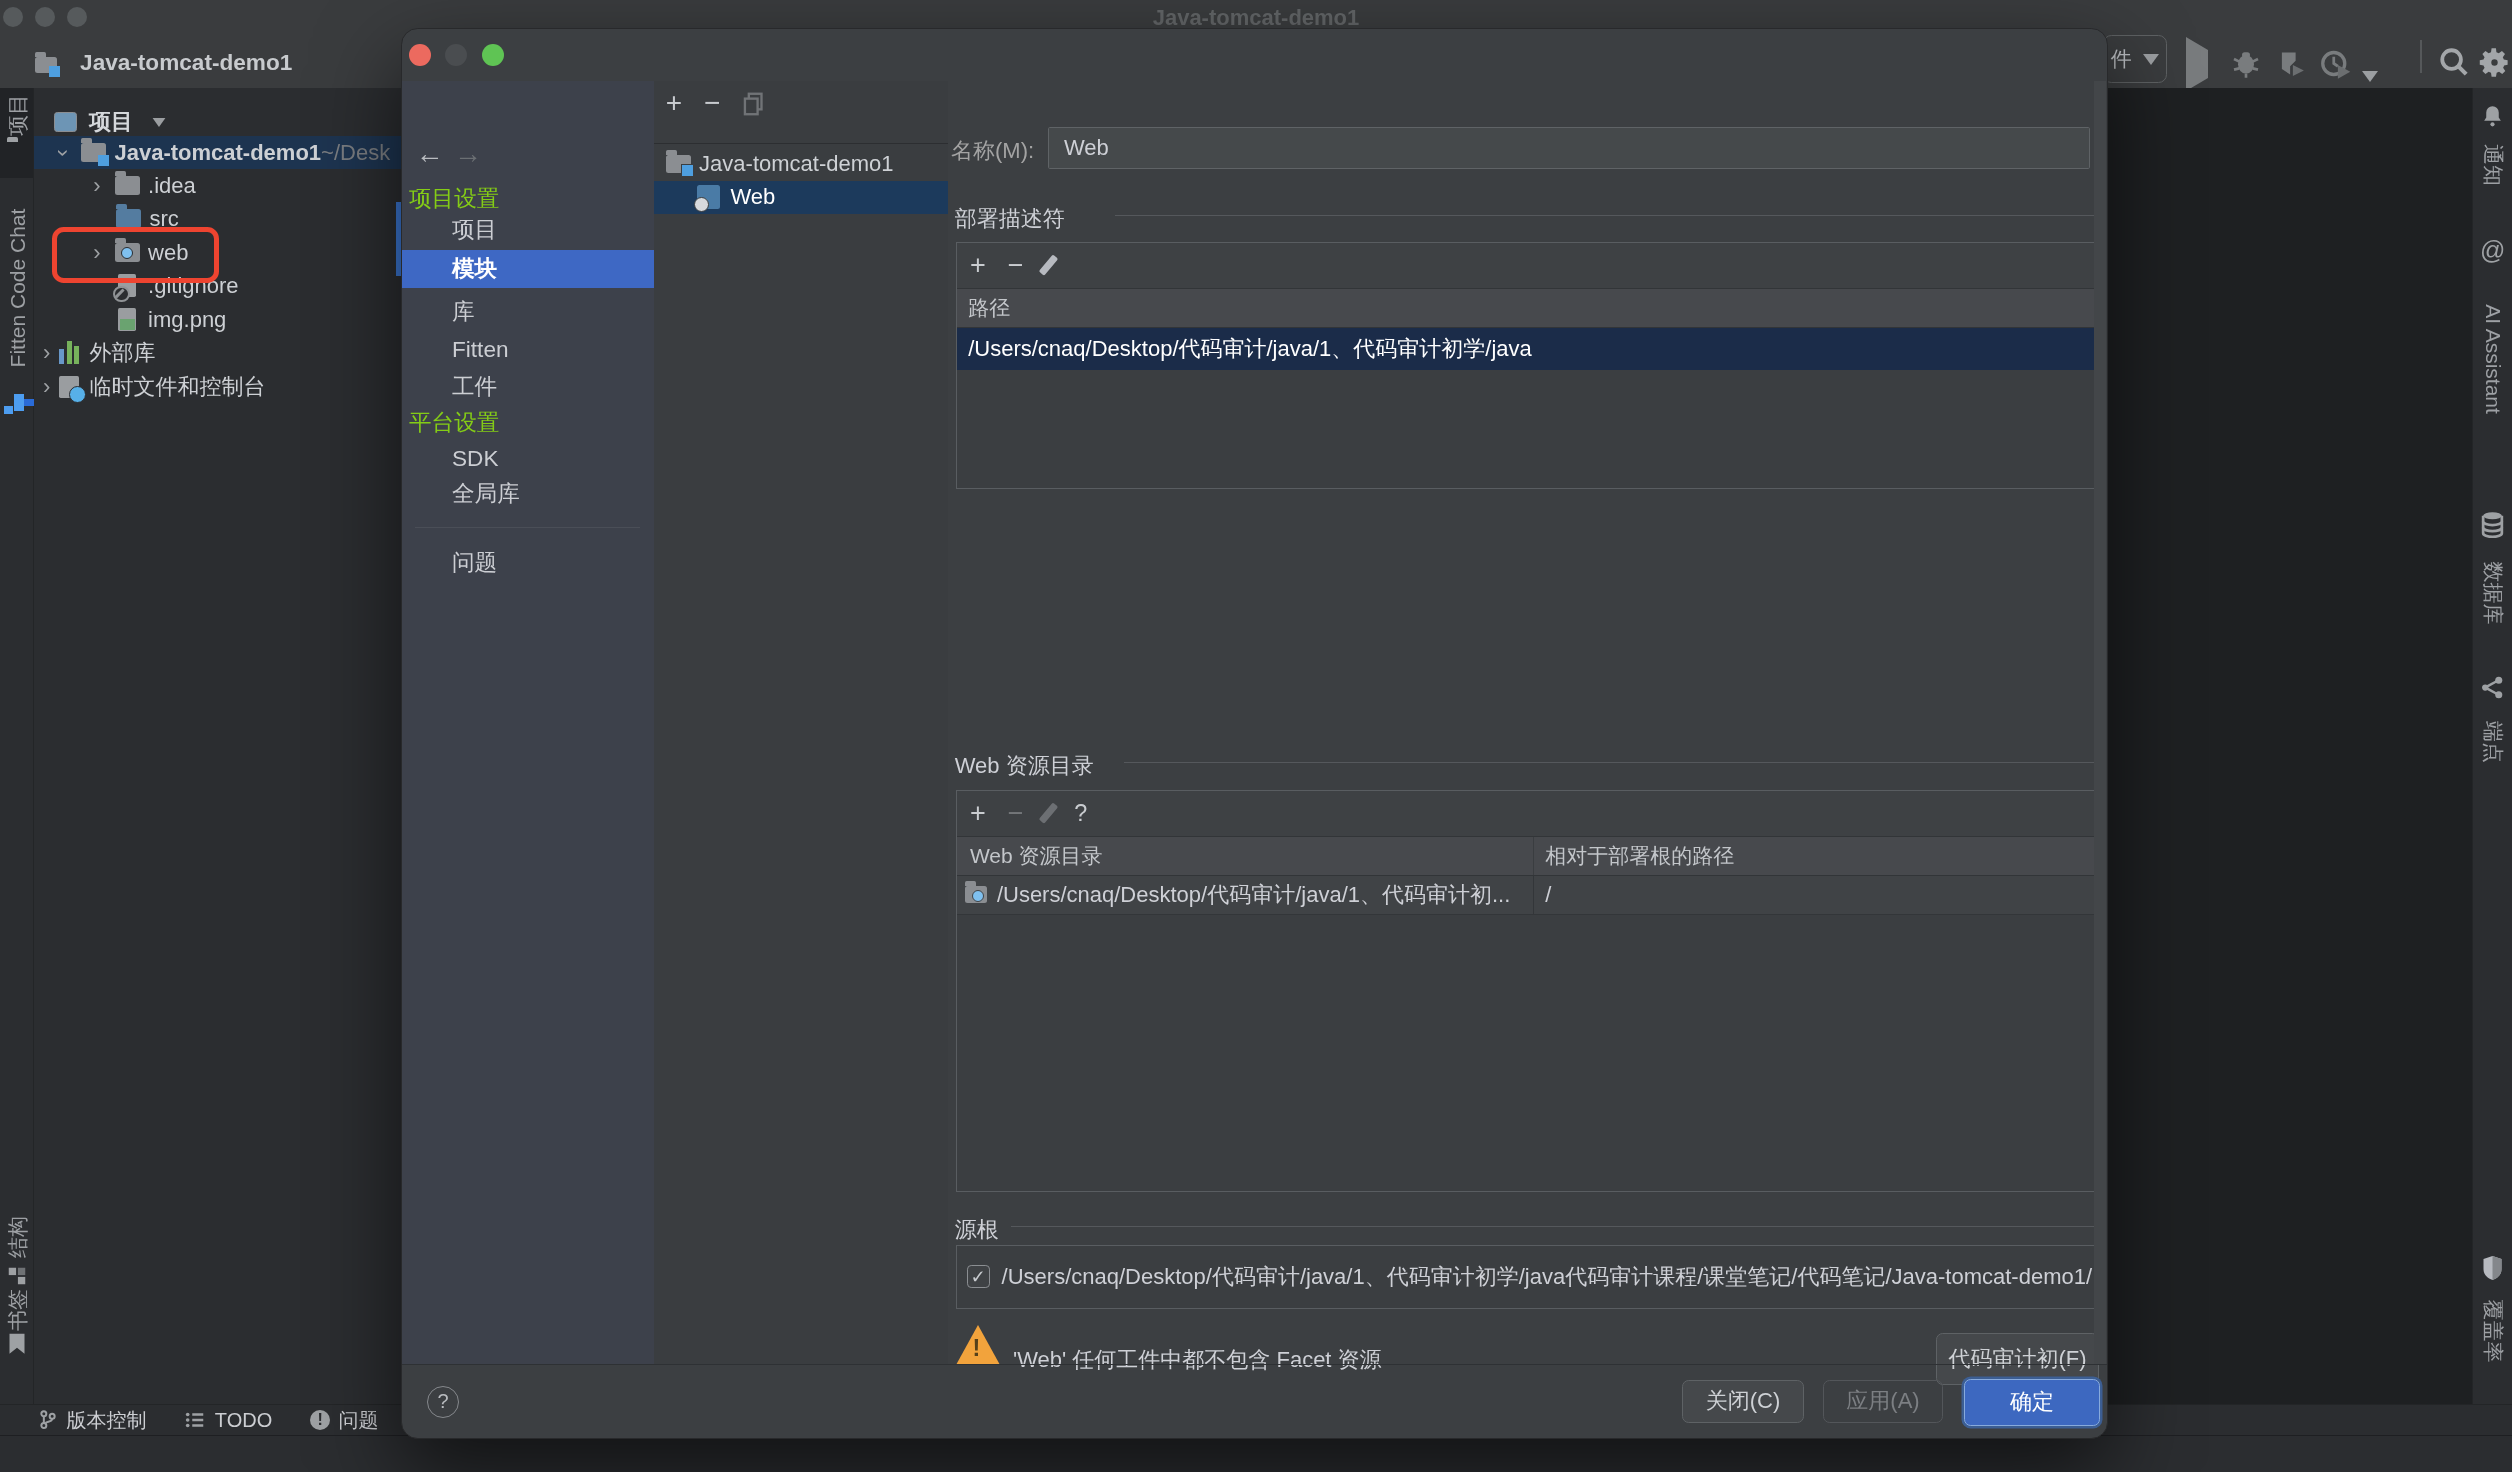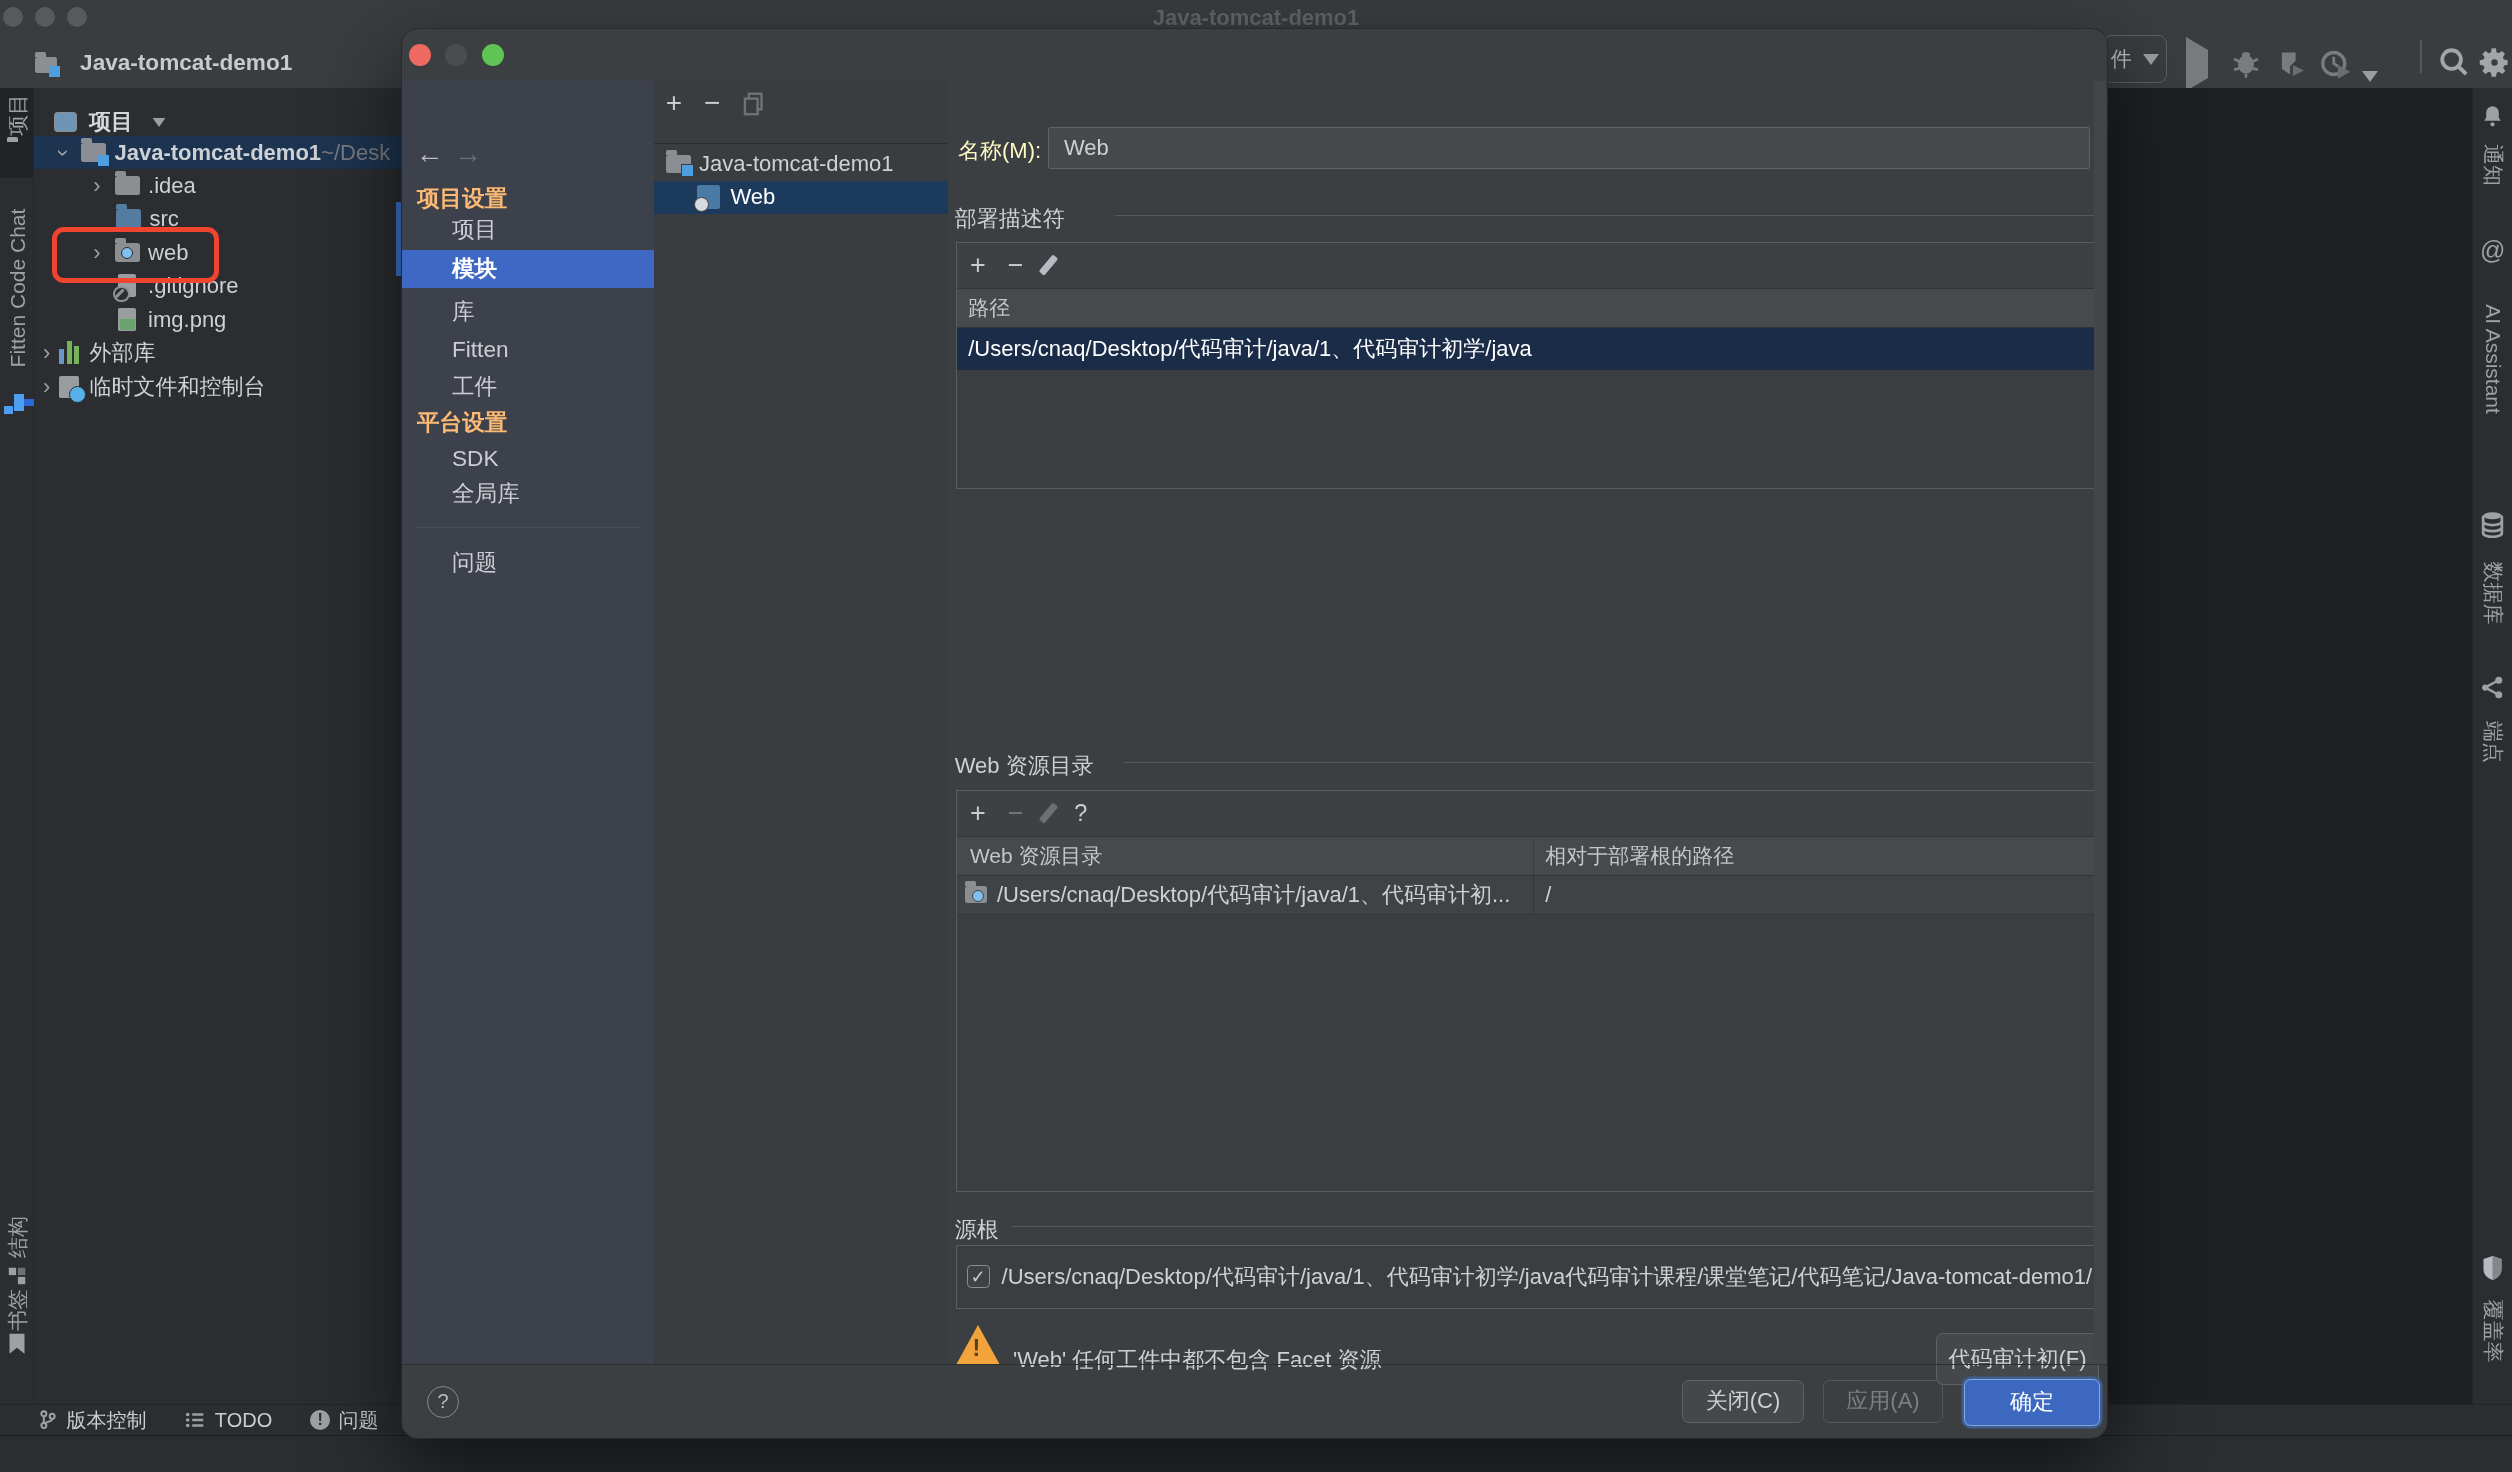--- a/index.html
+++ b/index.html
@@ -53,21 +53,21 @@
   .ic-problem{width:20px;height:20px;border-radius:50%;background:#9ea1a4;color:#2b2d30;font-weight:bold;font-size:16px;display:flex;align-items:center;justify-content:center;}
   .fitten{display:inline-block;position:relative;width:30px;height:27px;}
   .fitten i{position:absolute;background:#4d9df0;}
   
   #dialog{left:401px;top:27.6px;width:1705px;height:1409px;background:#3c3f42;border-radius:16.7px;
           box-shadow:0 33px 84px rgba(0,0,0,.6);z-index:10;overflow:hidden;border:0.8px solid #28292b;}
   .dlg-dot{position:absolute;width:22px;height:22px;border-radius:50%;top:15px;}
   #dlg-title{position:absolute;left:0;top:13.4px;width:100%;text-align:center;font-size:22.6px;font-weight:bold;color:#d6d9dd;}
   #dlg-sidebar{position:absolute;left:0;top:52px;width:252px;height:1283px;background:#3d414b;}
   .sb-item{position:absolute;left:0;width:252px;height:38px;display:flex;align-items:center;font-size:22.6px;color:#ccced3;}
-  .sb-item.head{font-weight:bold;color:#fdba74;padding-left:15px;box-sizing:border-box;}
+  .sb-item.head{font-weight:normal;color:#84cc16;padding-left:7px;box-sizing:border-box;}
   .sb-item.sub{padding-left:50px;box-sizing:border-box;}
   .sb-item.sel{background:#3e68c4;color:#fff;}
   #dlg-midpanel{position:absolute;left:252px;top:52px;width:294px;height:1283px;background:#3a3d40;border-right:0.8px solid #2c2e31;}
   .mp-row{position:absolute;left:0;width:294px;height:33px;display:flex;align-items:center;font-size:22px;color:#ced1d5;white-space:nowrap;}
   .webicon{position:relative;width:23.4px;height:23.4px;background:#4a7ba6;border-radius:2.5px;margin-right:10px;flex:0 0 auto;}
   .webicon:after{content:"";position:absolute;left:-3.3px;bottom:-3.3px;width:13.4px;height:13.4px;border-radius:50%;background:#d7dade;border:1.7px solid #3a3d40;}
   #dlg-content{position:absolute;left:546px;top:52px;width:1159px;height:1283px;background:#3c3f42;font-size:22px;}
   .sec-line{position:absolute;height:0.8px;background:#55585c;}
   .tbl{position:absolute;border:0.8px solid #595d61;box-sizing:border-box;background:#3b3e41;}
   .tbl-toolbar{position:absolute;left:0;top:0;width:100%;height:45px;background:#3e4144;display:flex;align-items:center;gap:22px;padding-left:13.4px;box-sizing:border-box;color:#c9ccd0;font-size:27px;}
@@ -343,21 +343,21 @@
       <span>Java-tomcat-demo1</span>
     </div>
     <div class="mp-row" style="top:100px;background:#1c3a5c;color:#fff;">
       <span class="webicon" style="margin-left:43px;"></span>
       <span>Web</span>
     </div>
   </div>
 
   <div id="dlg-content">
 
-    <span style="position:absolute;left:10px;top:55px;color:#fef9c3;">名称(M):</span>
+    <span style="position:absolute;left:3px;top:55px;color:#a3a3a3;">名称(M):</span>
     <div style="position:absolute;left:100px;top:46px;width:1042px;height:42px;background:#45494b;border:1.7px solid #5f6366;border-radius:1.7px;box-sizing:border-box;display:flex;align-items:center;padding-left:15px;">
       <span>Web</span>
     </div>
 
     <span style="position:absolute;left:6.7px;top:123px;">部署描述符</span>
     <div class="sec-line" style="left:167px;top:134px;width:989px;"></div>
     <div class="tbl" style="left:7.5px;top:161px;width:1150px;height:247px;">
       <div class="tbl-toolbar">
         <span>+</span>
         <span>−</span>

